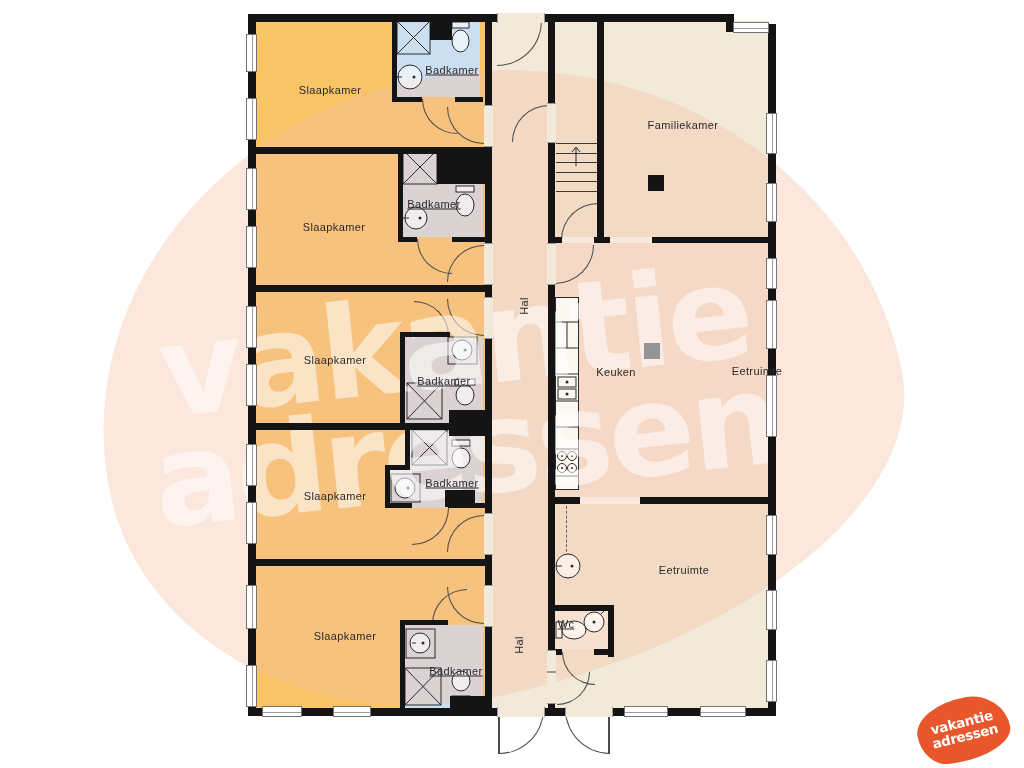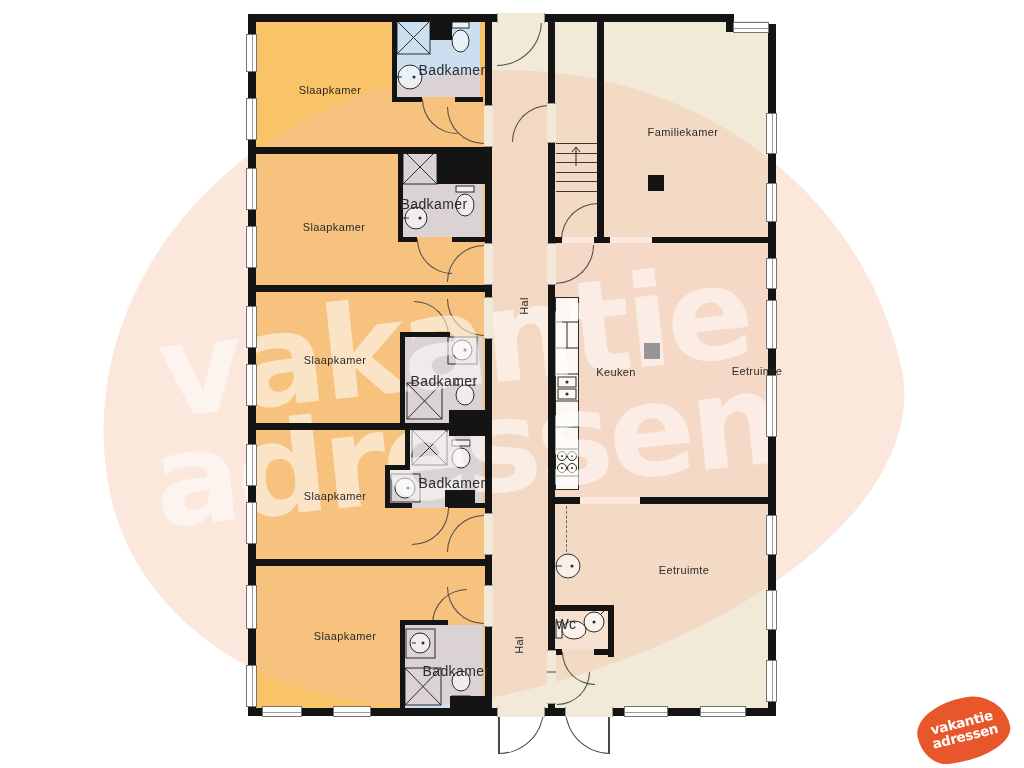--- a/index.html
+++ b/index.html
@@ -20,21 +20,21 @@
   .wh{position:absolute;z-index:16;background:#fff;border:1px solid #757575;height:9px;}
   .wh::after{content:"";position:absolute;top:50%;left:0;right:0;height:1px;background:#9a9a9a;}
   .arc{position:absolute;z-index:10;}
   .arc.tl{border-top:1px solid #4a4a4a;border-left:1px solid #4a4a4a;border-top-left-radius:100%;}
   .arc.tr{border-top:1px solid #4a4a4a;border-right:1px solid #4a4a4a;border-top-right-radius:100%;}
   .arc.bl{border-bottom:1px solid #4a4a4a;border-left:1px solid #4a4a4a;border-bottom-left-radius:100%;}
   .arc.br{border-bottom:1px solid #4a4a4a;border-right:1px solid #4a4a4a;border-bottom-right-radius:100%;}
   .leaf{position:absolute;background:#4a4a4a;z-index:10;}
   .fx{position:absolute;z-index:10;}
   .lbl{position:absolute;z-index:20;font-size:11px;line-height:1;color:#2b2b2b;letter-spacing:.4px;transform:translate(-50%,-50%);white-space:nowrap;}
-  .lbl.sm{font-size:14px;}
+  .lbl.sm{font-size:11px;text-decoration:underline;}
   .lbl.v{transform:translate(-50%,-50%) rotate(-90deg);}
   .stairs{position:absolute;left:556px;top:143px;width:41px;height:58px;z-index:10;background:repeating-linear-gradient(180deg,#383838 0 1px,transparent 1px 9.6px);}
   .dash{position:absolute;left:566px;top:506px;height:46px;width:0;border-left:1px dashed #666;z-index:10;}
   .wm-blob{position:absolute;left:95px;top:70px;width:800px;height:620px;background:var(--wmtint,rgba(245,192,162,.38));border-radius:48% 52% 58% 42% / 55% 62% 38% 45%;transform:rotate(-12deg);z-index:8;}
   .wm-text{position:absolute;left:110px;top:288px;width:700px;z-index:12;transform:rotate(-6deg);text-align:center;color:rgba(255,255,255,.55);font-family:"DejaVu Sans",sans-serif;font-weight:700;font-size:128px;line-height:.85;letter-spacing:-4px;pointer-events:none;}
   .logo{position:absolute;left:917px;top:698px;width:93px;height:63px;background:var(--logo,#e8572b);border-radius:58% 42% 62% 30% / 48% 58% 42% 52%;transform:rotate(-10deg);z-index:30;display:flex;align-items:center;justify-content:center;}
   .logo-text{font-family:"DejaVu Sans",sans-serif;font-weight:700;font-size:13.5px;line-height:1.02;color:#fff;text-align:center;transform:rotate(-4deg);letter-spacing:-.3px;}
   .wcfloor{position:absolute;left:556px;top:611px;width:52px;height:38px;background:rgba(255,255,255,.5);z-index:2;}
   svg .ln{stroke:#2b2b2b;stroke-width:1;fill:none;}
   svg .fw{stroke:#2b2b2b;stroke-width:1;fill:rgba(255,255,255,.6);}
@@ -276,21 +276,21 @@
   <div class="lbl" style="left:335px;top:360px;">Slaapkamer</div>
   <div class="lbl" style="left:335px;top:496px;">Slaapkamer</div>
   <div class="lbl" style="left:345px;top:636px;">Slaapkamer</div>
   <div class="lbl sm" style="left:452px;top:70px;">Badkamer</div>
   <div class="lbl sm" style="left:434px;top:204px;">Badkamer</div>
   <div class="lbl sm" style="left:444px;top:381px;">Badkamer</div>
   <div class="lbl sm" style="left:452px;top:483px;">Badkamer</div>
   <div class="lbl sm" style="left:456px;top:671px;">Badkamer</div>
   <div class="lbl v" style="left:524px;top:306px;">Hal</div>
   <div class="lbl v" style="left:519px;top:645px;">Hal</div>
-  <div class="lbl" style="left:683px;top:132px;">Familiekamer</div>
+  <div class="lbl" style="left:683px;top:125px;">Familiekamer</div>
   <div class="lbl" style="left:616px;top:372px;">Keuken</div>
   <div class="lbl" style="left:710px;top:371px;margin-left:47px;">Eetruimte</div>
   <div class="lbl" style="left:684px;top:570px;">Eetruimte</div>
   <div class="lbl sm" style="left:566px;top:624px;">Wc</div>
 
   <div class="logo">
     <div class="logo-text">
       <div>vakantie</div>
       <div>adressen</div>
     </div>

